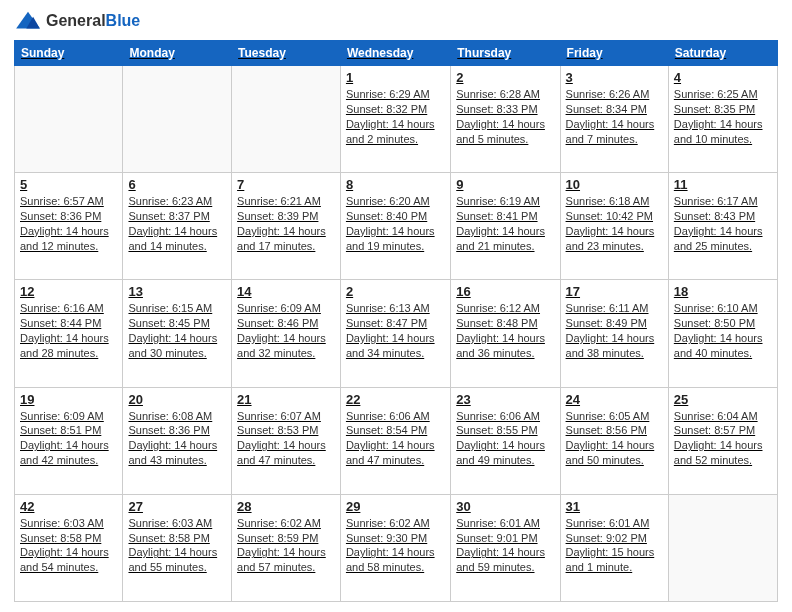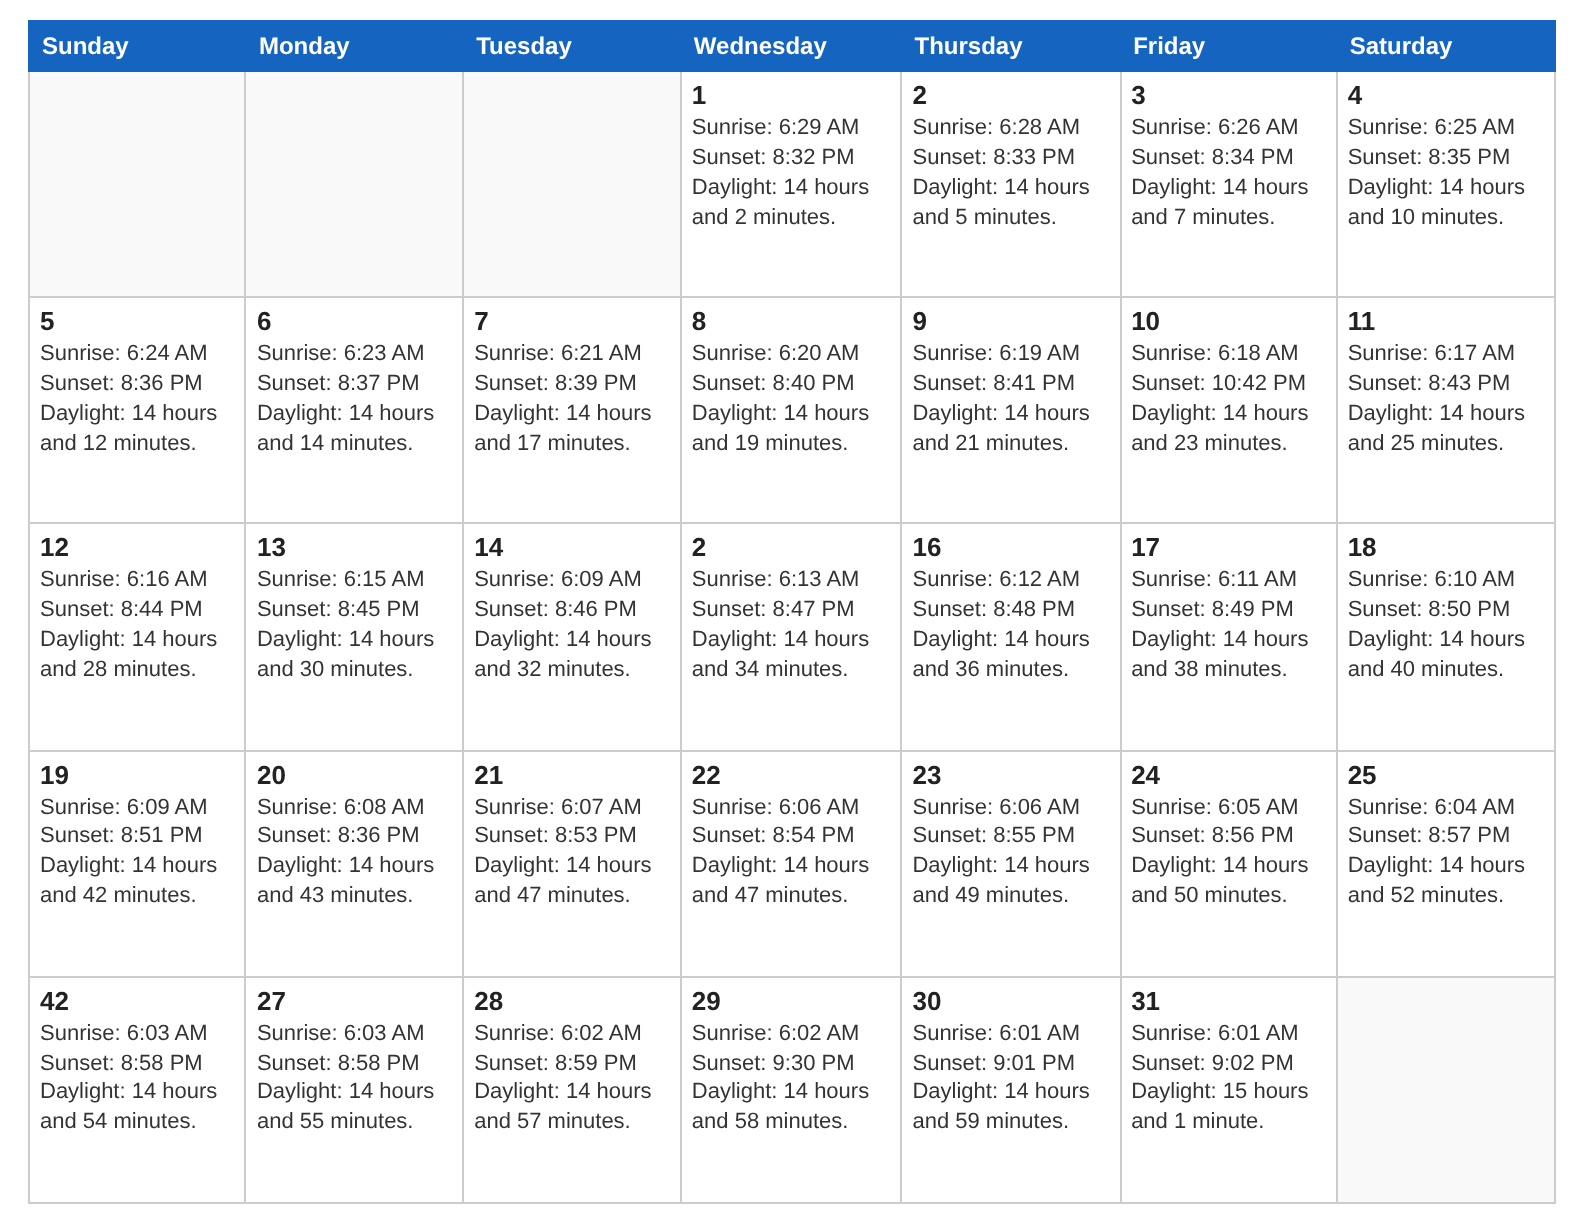--- a/index.html
+++ b/index.html
@@ -42,20 +42,21 @@
       line-height: 1.1;
     }
     .location {
       font-size: 14px;
       color: #444;
     }
     table {
       width: 100%;
       border-collapse: collapse;
       flex: 1;
+      text-decoration: underline;
     }
     th {
       background-color: #1565c0;
       color: #fff;
       text-align: left;
       padding: 5px 6px;
       font-size: 12px;
       font-weight: bold;
       border: 1px solid #1565c0;
     }
@@ -82,20 +83,37 @@
     .cell-text {
       font-size: 11px;
       line-height: 1.35;
       color: #333;
     }
   </style>
 </head>
 <body>
 
 <div class="page">
+  <div class="header">
+    <div class="logo">
+      <svg class="logo-icon" viewBox="0 0 32 26" xmlns="http://www.w3.org/2000/svg">
+        <polygon points="16,2 30,22 2,22" fill="#1565c0"></polygon>
+        <polygon points="22,8 30,22 14,22" fill="#0d47a1"></polygon>
+      </svg>
+      <div>
+        <div>
+          <span style="font-size:16px;font-weight:bold;color:#333;">General</span><span style="font-size:16px;font-weight:bold;color:#1565c0;">Blue</span>
+        </div>
+      </div>
+    </div>
+    <div class="title-block">
+      <div class="month-title"></div>
+      <div class="location"></div>
+    </div>
+  </div>
 
   <table>
     <thead>
       <tr>
       <th>Sunday</th>
           <th>Monday</th>
           <th>Tuesday</th>
           <th>Wednesday</th>
           <th>Thursday</th>
           <th>Friday</th>
@@ -120,21 +138,21 @@
             <div class="cell-text"><span>Sunrise: 6:26 AM</span><br><span>Sunset: 8:34 PM</span><br><span>Daylight: 14 hours</span><br><span>and 7 minutes.</span></div>
           </td>
           <td>
             <span class="day-num">4</span>
             <div class="cell-text"><span>Sunrise: 6:25 AM</span><br><span>Sunset: 8:35 PM</span><br><span>Daylight: 14 hours</span><br><span>and 10 minutes.</span></div>
           </td>
         </tr>
         <tr>
           <td>
             <span class="day-num">5</span>
-            <div class="cell-text"><span>Sunrise: 6:24 AM</span><br><span>Sunset: 8:36 PM</span><br><span>Daylight: 14 hours</span><br><span>and 12 minutes.</span></div>
+            <div class="cell-text"><span>Sunrise: 6:57 AM</span><br><span>Sunset: 8:36 PM</span><br><span>Daylight: 14 hours</span><br><span>and 12 minutes.</span></div>
           </td>
           <td>
             <span class="day-num">6</span>
             <div class="cell-text"><span>Sunrise: 6:23 AM</span><br><span>Sunset: 8:37 PM</span><br><span>Daylight: 14 hours</span><br><span>and 14 minutes.</span></div>
           </td>
           <td>
             <span class="day-num">7</span>
             <div class="cell-text"><span>Sunrise: 6:21 AM</span><br><span>Sunset: 8:39 PM</span><br><span>Daylight: 14 hours</span><br><span>and 17 minutes.</span></div>
           </td>
           <td>

